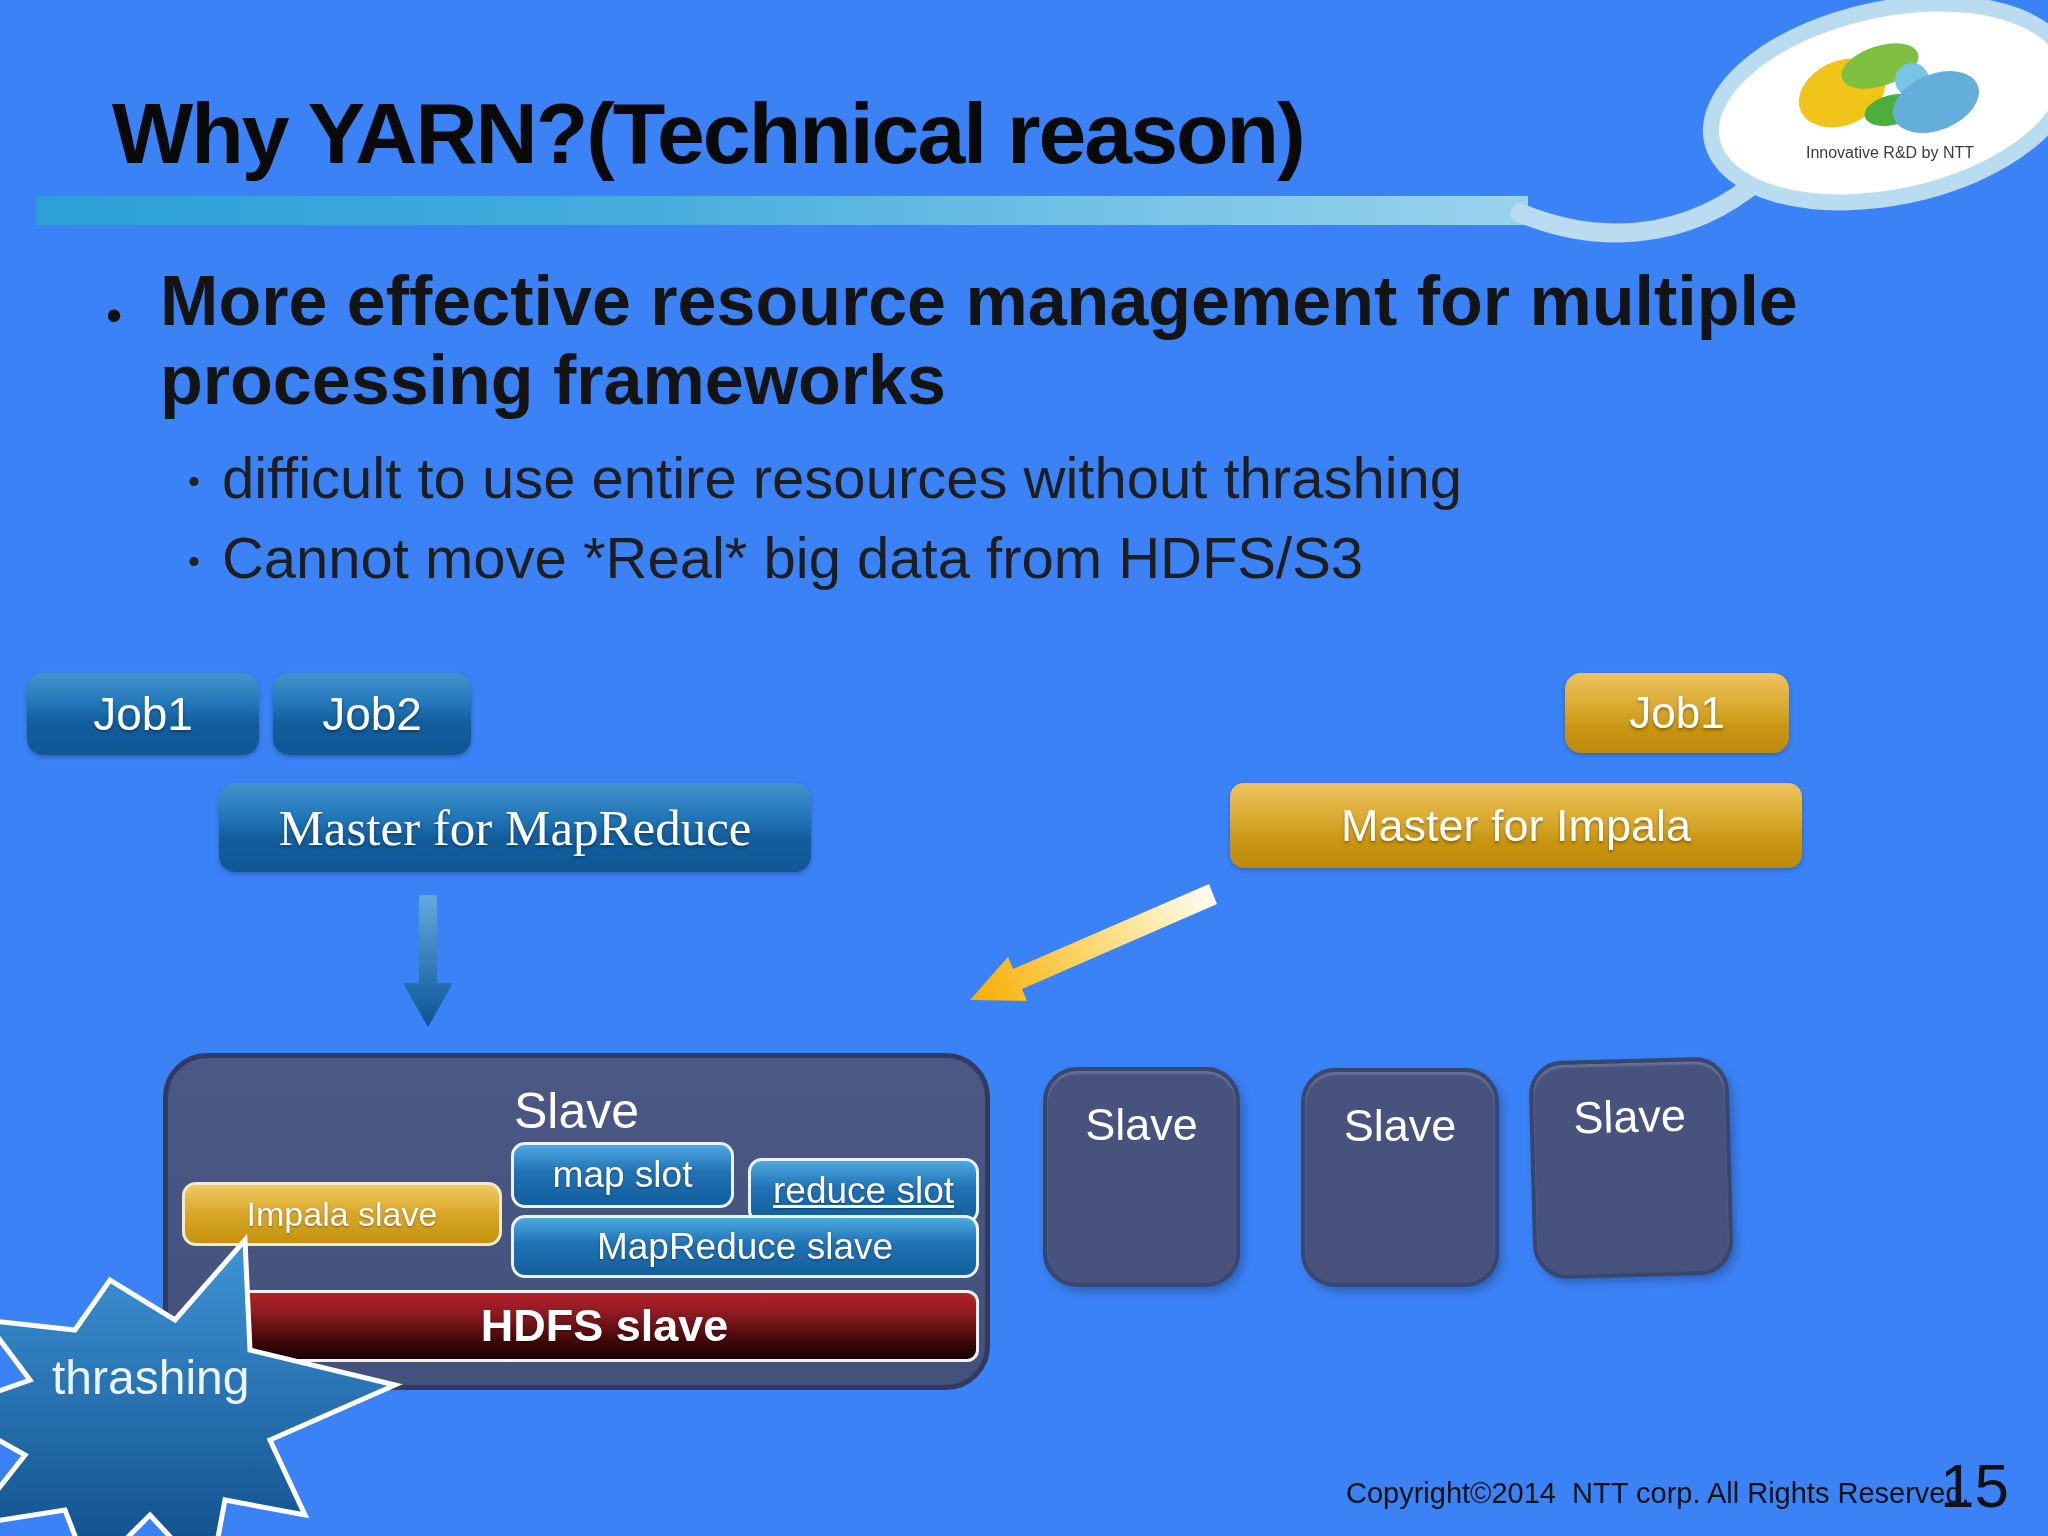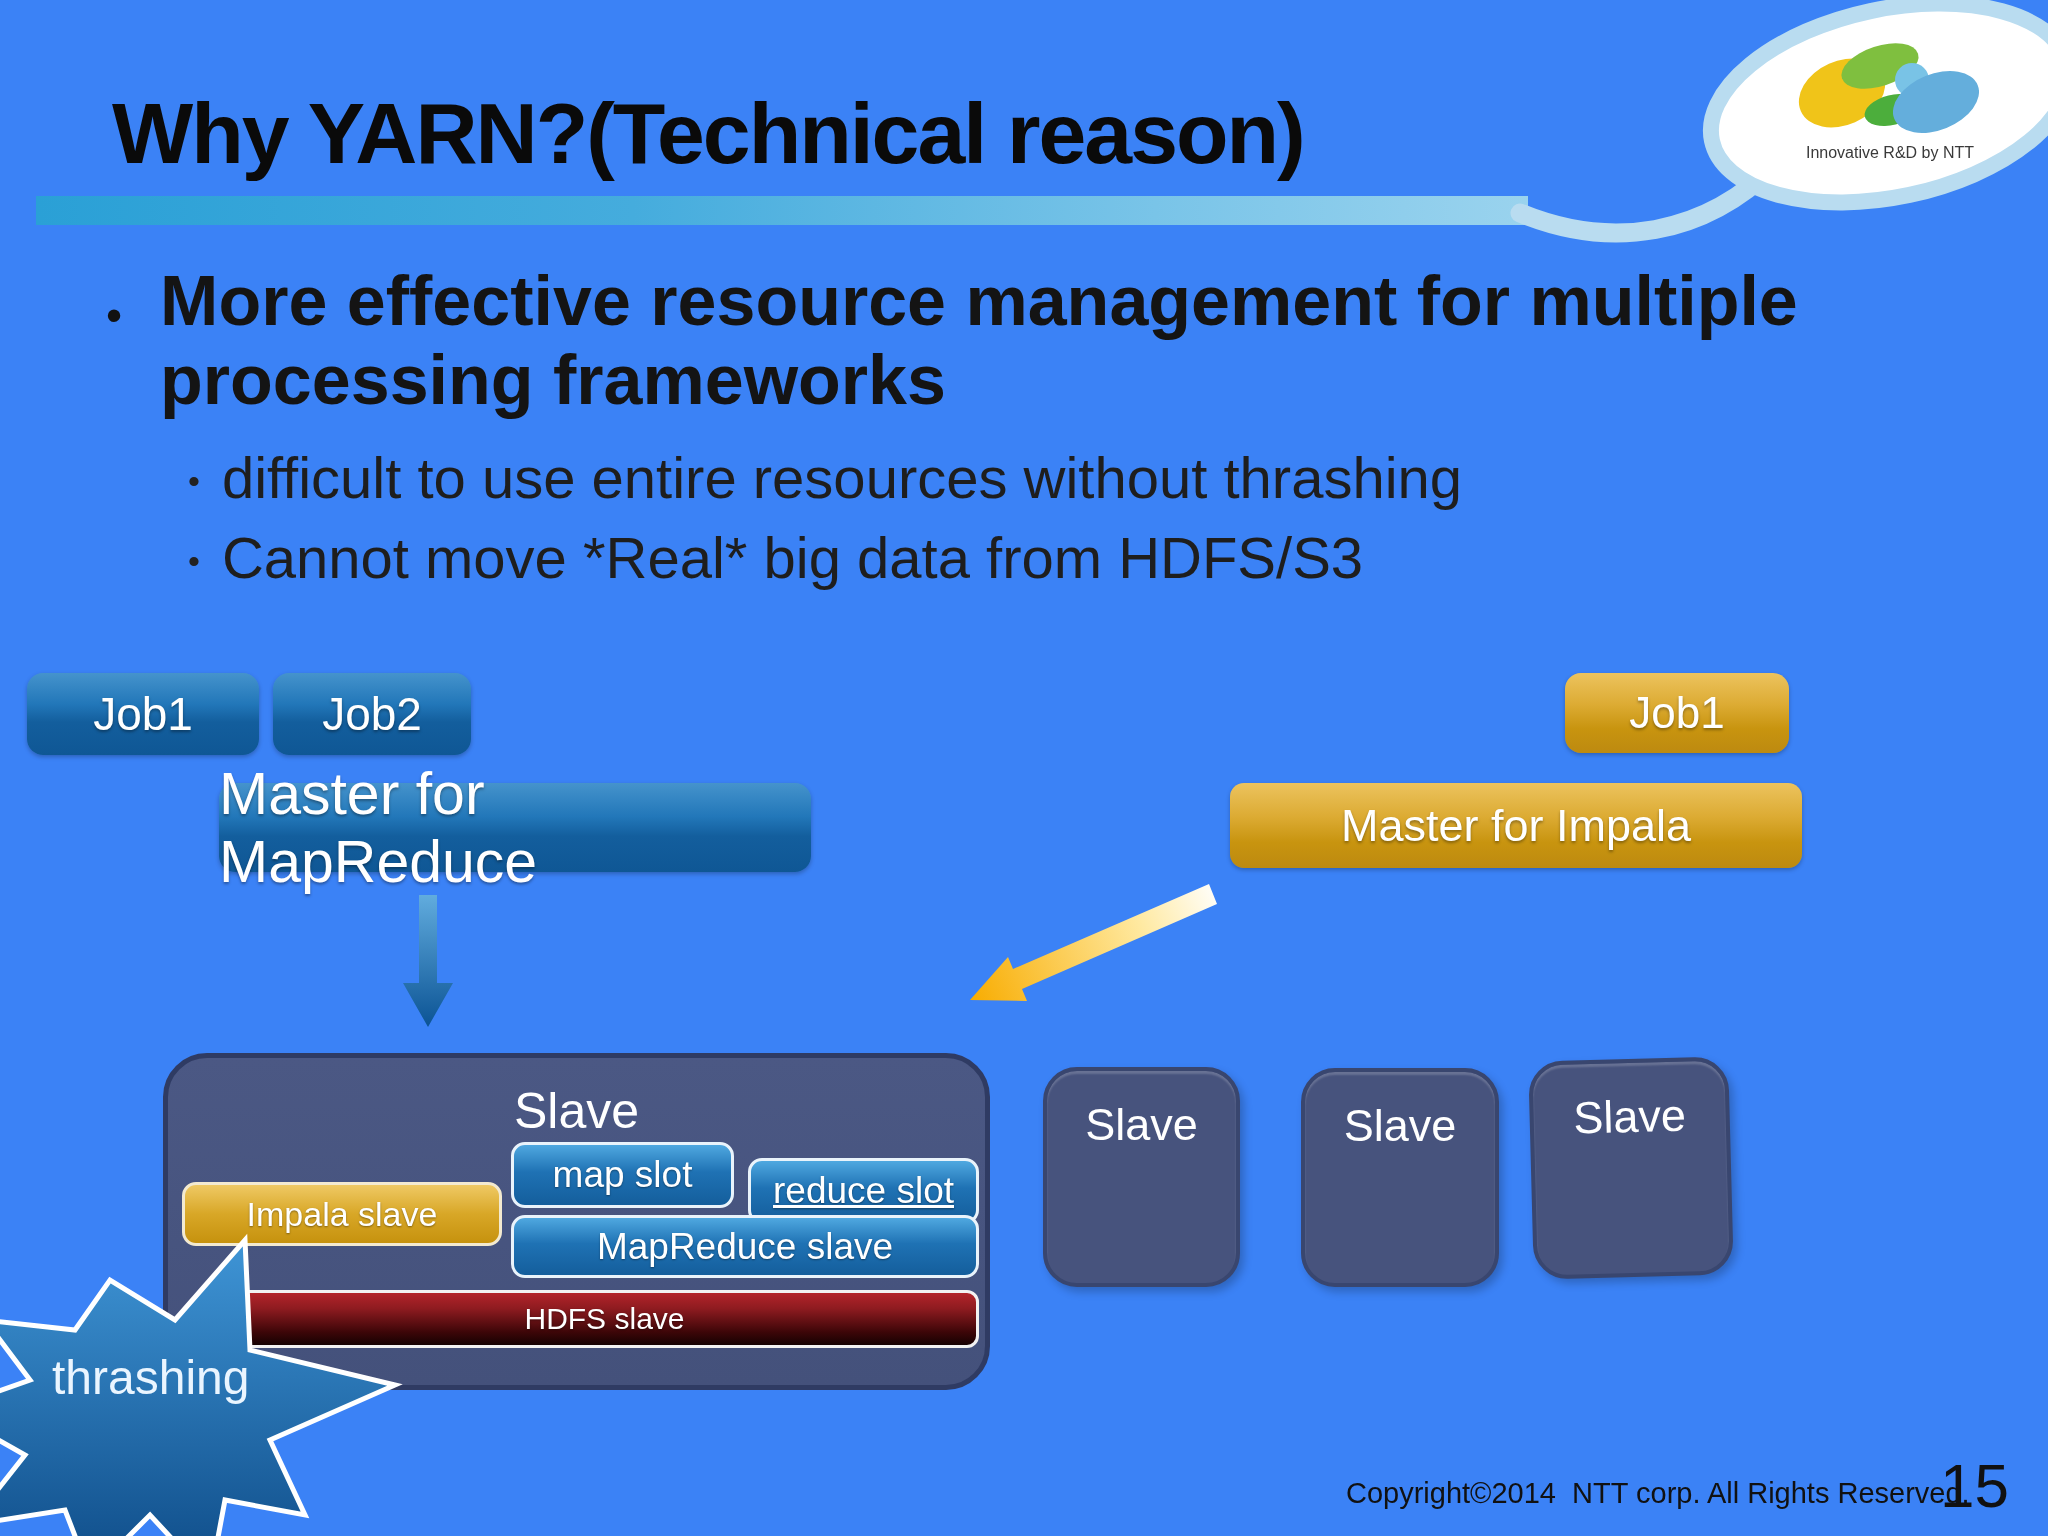--- a/index.html
+++ b/index.html
@@ -41,21 +41,21 @@
     background:linear-gradient(180deg,#ecc35e 0%,#dcab33 40%,#c8940f 70%,#bd8a10 100%);
     border-radius:16px;box-shadow:0 2px 4px rgba(0,0,0,.25);
   }
   .job-mr-1{left:27px;top:673px;width:232px;height:82px;font-size:46px;}
   .job-mr-2{left:273px;top:673px;width:198px;height:82px;font-size:46px;}
   .job-imp-1{left:1565px;top:673px;width:224px;height:80px;font-size:44px;}
   .scheduler-caption{
     position:absolute;left:602px;top:706px;font-size:45px;color:#0d0d0d;
     white-space:nowrap;z-index:2;
   }
-  .master-mr{left:219px;top:783px;width:592px;height:89px;font-size:59px;}
+  .master-mr{left:219px;top:783px;width:592px;height:89px;font-size:51px;font-family:Liberation Serif, serif;}
   .master-imp{left:1230px;top:783px;width:572px;height:85px;font-size:45px;border-radius:14px;}
   
   .down-arrow{position:absolute;left:398px;top:895px;z-index:2;}
   .gold-arrow{position:absolute;left:945px;top:882px;z-index:2;}
   
   .big-slave{
     position:absolute;left:163px;top:1053px;width:827px;height:337px;z-index:2;
     background:linear-gradient(180deg,#4b5884 0%,#44517b 100%);
     border:5px solid #2f3b63;border-radius:44px;box-sizing:border-box;
   }
@@ -71,21 +71,21 @@
   .inner-blue{background:linear-gradient(180deg,#4fa8e0 0%,#1f72b4 45%,#145e9c 100%);}
   .inner-gold{
     background:linear-gradient(180deg,#efc964 0%,#d8a727 50%,#c6920e 100%);
     border-color:#f3ead0;
   }
   .impala-slave{left:14px;top:124px;width:320px;height:64px;font-size:34px;}
   .map-slot{left:343px;top:84px;width:223px;height:66px;font-size:37px;}
   .reduce-slot{left:580px;top:100px;width:231px;height:66px;font-size:37px;text-decoration:underline;}
   .mr-slave{left:343px;top:157px;width:468px;height:63px;font-size:37px;}
   .hdfs-slave{
-    left:62px;top:232px;width:749px;height:58px;font-size:30px;font-weight:normal;
+    left:62px;top:232px;width:749px;height:72px;font-size:45px;font-weight:bold;
     background:linear-gradient(180deg,#b3242a 0%,#8e1b20 30%,#3d0608 75%,#160101 100%);
     border-color:#f2f2f2;border-radius:12px;
   }
   
   .slave-box{
     position:absolute;background:#47537d;border:4px solid #39466f;border-radius:34px;
     box-sizing:border-box;color:#fff;text-align:center;font-size:45px;
     padding-top:28px;z-index:2;
     box-shadow:inset 0 3px 2px rgba(255,255,255,.18),4px 5px 8px rgba(0,0,0,.22);
   }

